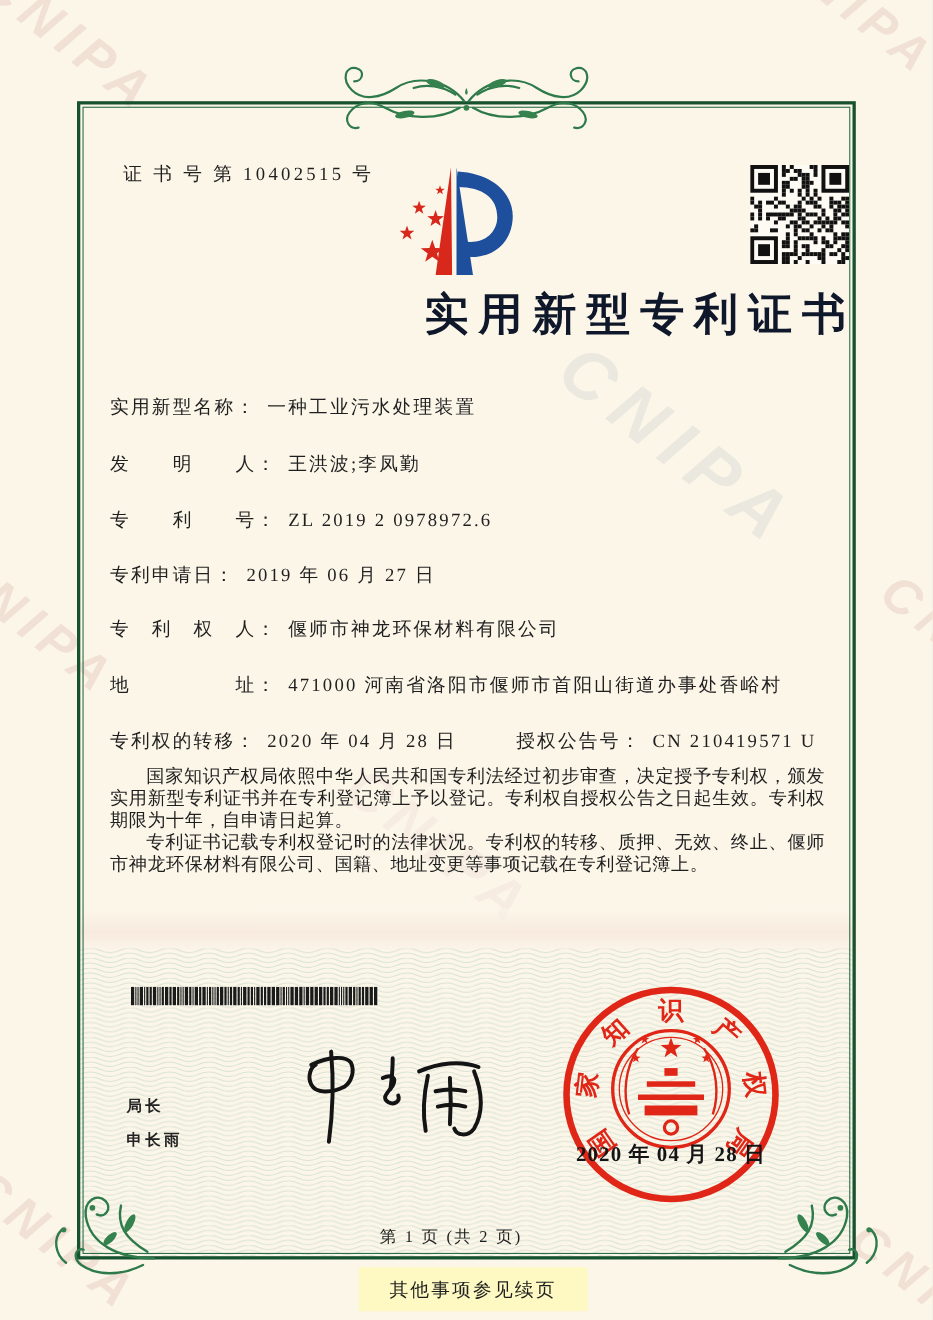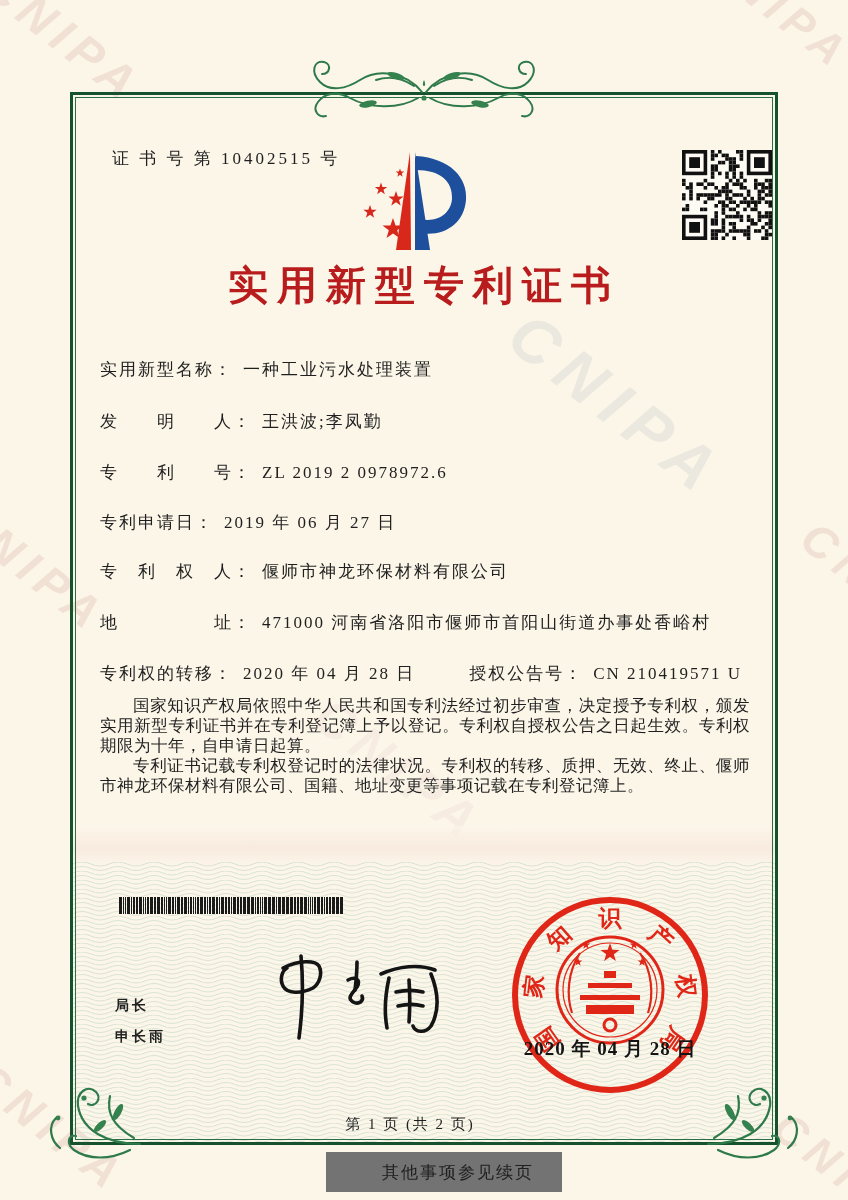--- a/index.html
+++ b/index.html
@@ -33,22 +33,22 @@
   }
   .guilloche{position:absolute;left:73px;top:862px;}
   
   .cert-no{
     position:absolute;left:112px;top:147px;font-size:17px;letter-spacing:3px;
   }
   .logo{position:absolute;left:348px;top:146px;}
   .qr{position:absolute;left:682px;top:150px;}
   
   .title{
-    position:absolute;left:70px;right:70px;top:258px;text-align:center;
-    font-size:40px;font-weight:600;letter-spacing:9px;color:#b91c1c;font-family:Liberation Mono, monospace;
+    position:absolute;left:70px;right:70px;top:258px;text-align:right;
+    font-size:40px;font-weight:600;letter-spacing:9px;color:#0f172a;font-family:Liberation Mono, monospace;
   }
   
   .frow{position:absolute;left:100px;font-size:17px;letter-spacing:2px;white-space:nowrap;}
   .fvalue{margin-left:10px;}
   .fpair2{margin-left:54px;}
   .r-name{top:358px;} .r-inv{top:410px;} .r-pno{top:461px;}
   .r-fdate{top:511px;} .r-pat{top:560px;} .r-addr{top:611px;} .r-grant{top:662px;}
   
   .bodytext{
     position:absolute;left:100px;top:696px;width:650px;
@@ -76,22 +76,22 @@
     position:absolute;left:500px;top:1036px;width:220px;text-align:center;
     font-size:19px;letter-spacing:1px;color:#141414;font-weight:600;
   }
   
   .pageinfo{
     position:absolute;left:0;width:820px;top:1095px;text-align:center;
     font-size:15px;letter-spacing:2px;margin-top:20px;
   }
   .notebox{
     position:absolute;left:326px;top:1152px;width:208px;height:40px;
-    background:#737373;display:flex;align-items:center;justify-content:center;
-    font-size:17px;letter-spacing:2px;padding-left:28px;
+    background:#fef9c3;display:flex;align-items:center;justify-content:center;
+    font-size:17px;letter-spacing:2px;
   }
   svg{display:block;}
 </style>
 </head>
 <body>
 
 <div class="page">
 
   <div class="wm" style="left:-30px;top:8px;font-size:48px;">CNIPA</div>
   <div class="wm" style="left:690px;top:-18px;font-size:44px;">CNIPA</div>

